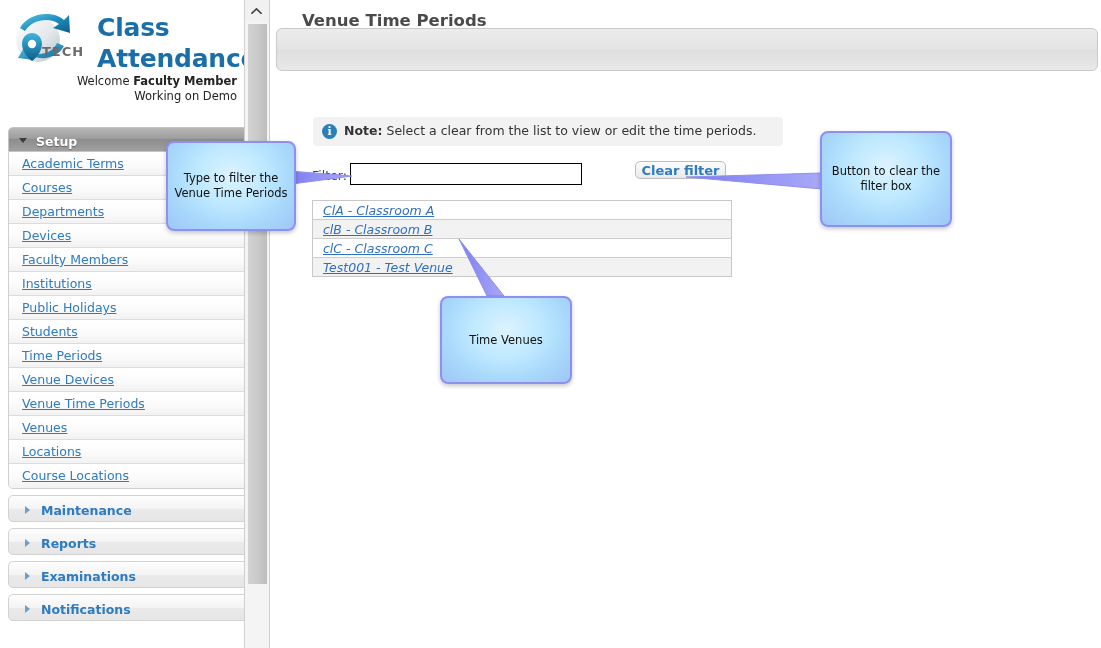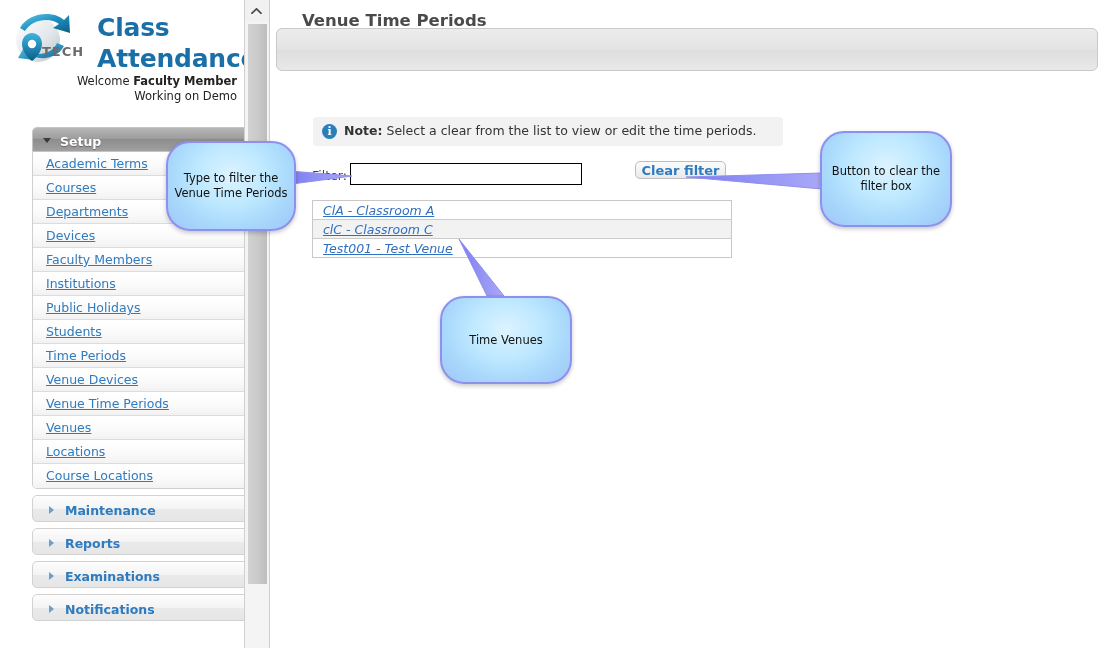--- a/index.html
+++ b/index.html
@@ -60,21 +60,20 @@
     color: #222;
     line-height: 15px;
   }
   #welcome-block b { font-weight: bold; }
 
   
   #accordion {
     position: absolute;
     left: 8px; top: 127px;
     width: 252px;
-    margin-left: 24px;
   }
   .acc-header {
     height: 25px;
     line-height: 25px;
     border: 1px solid #c4c4c4;
     border-radius: 5px 5px 0 0;
     background: linear-gradient(to bottom, #b6b6b6 0%, #9e9e9e 45%, #8d8d8d 50%, #a0a0a0 100%);
     color: #ffffff;
     font-family: "DejaVu Sans", sans-serif;
     font-size: 12.5px;
@@ -305,21 +304,21 @@
   #venue-list a {
     color: #2f6fc0;
     text-decoration: underline;
     font-style: italic;
   }
 
   
   .callout {
     position: absolute;
     border: 2px solid #8f8ff0;
-    border-radius: 24px;
+    border-radius: 8px;
     background: radial-gradient(ellipse at 50% 38%, #ddf3ff 0%, #bfe9ff 38%, #a8d8fb 68%, #9ec6f7 100%);
     box-shadow: 0 2px 4px rgba(0,0,0,.22);
     display: flex;
     align-items: center;
     justify-content: center;
     text-align: center;
     font-family: "DejaVu Sans", sans-serif;
     font-size: 11.5px;
     color: #111;
     line-height: 15px;
@@ -443,20 +442,23 @@
     <input id="filter-input" type="text" value="" style="">
     <button id="clear-filter-btn">Clear filter</button>
   </div>
 
   <table id="venue-list">
     <tbody>
       <tr>
           <td><a href="#">ClA - Classroom A</a></td>
         </tr>
       <tr>
+          <td><a href="#">clB - Classroom B</a></td>
+        </tr>
+      <tr>
           <td><a href="#">clC - Classroom C</a></td>
         </tr>
       <tr>
           <td><a href="#">Test001 - Test Venue</a></td>
         </tr>
     </tbody>
   </table>
 
 </div>
 

